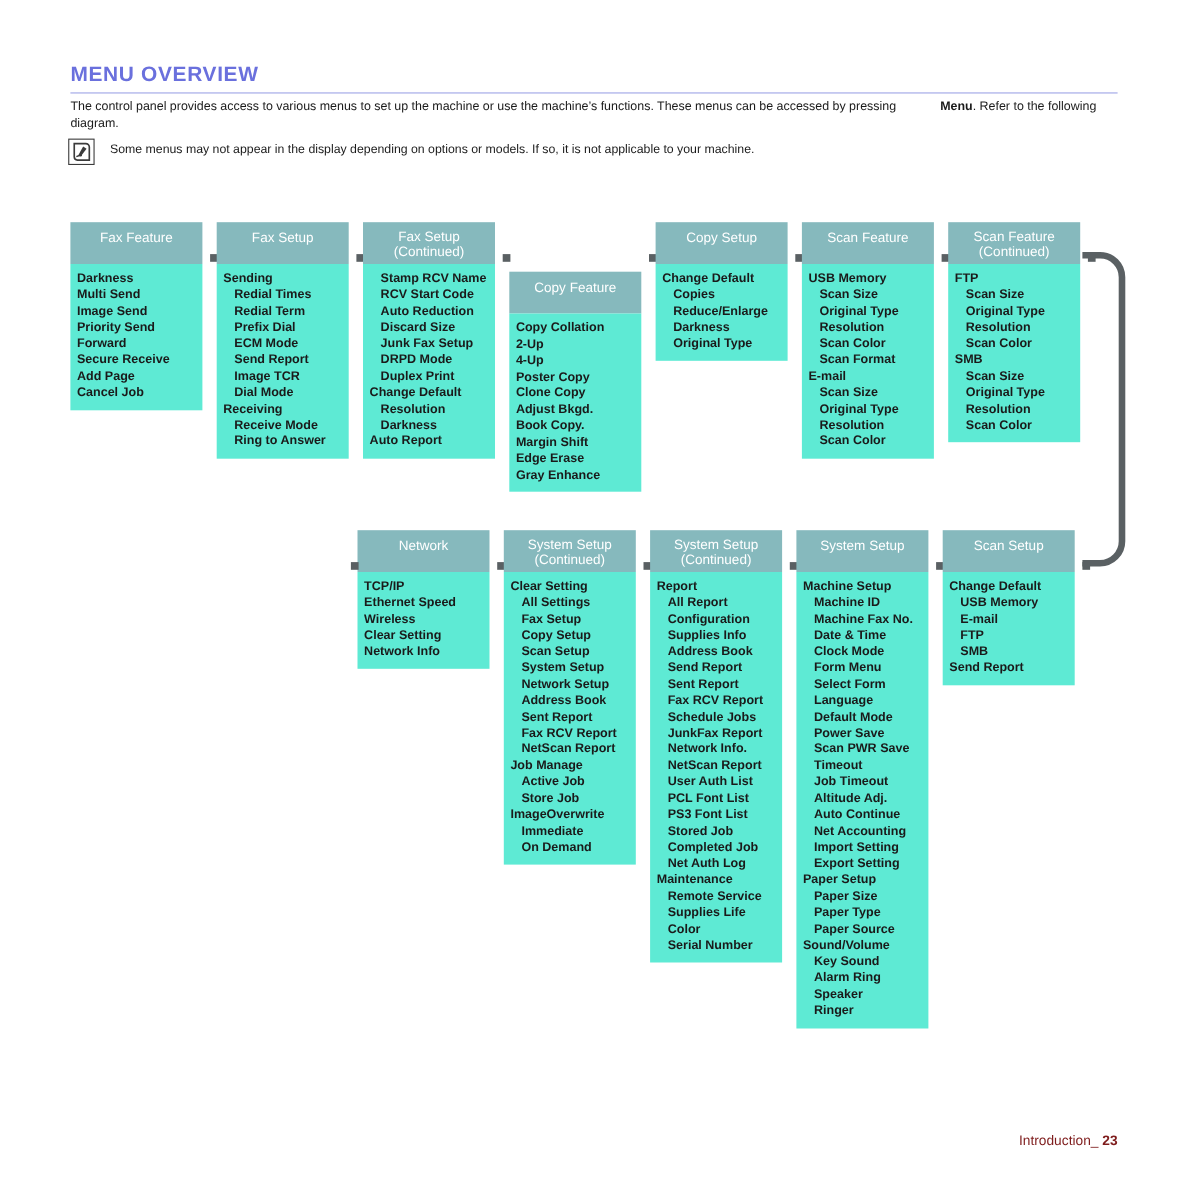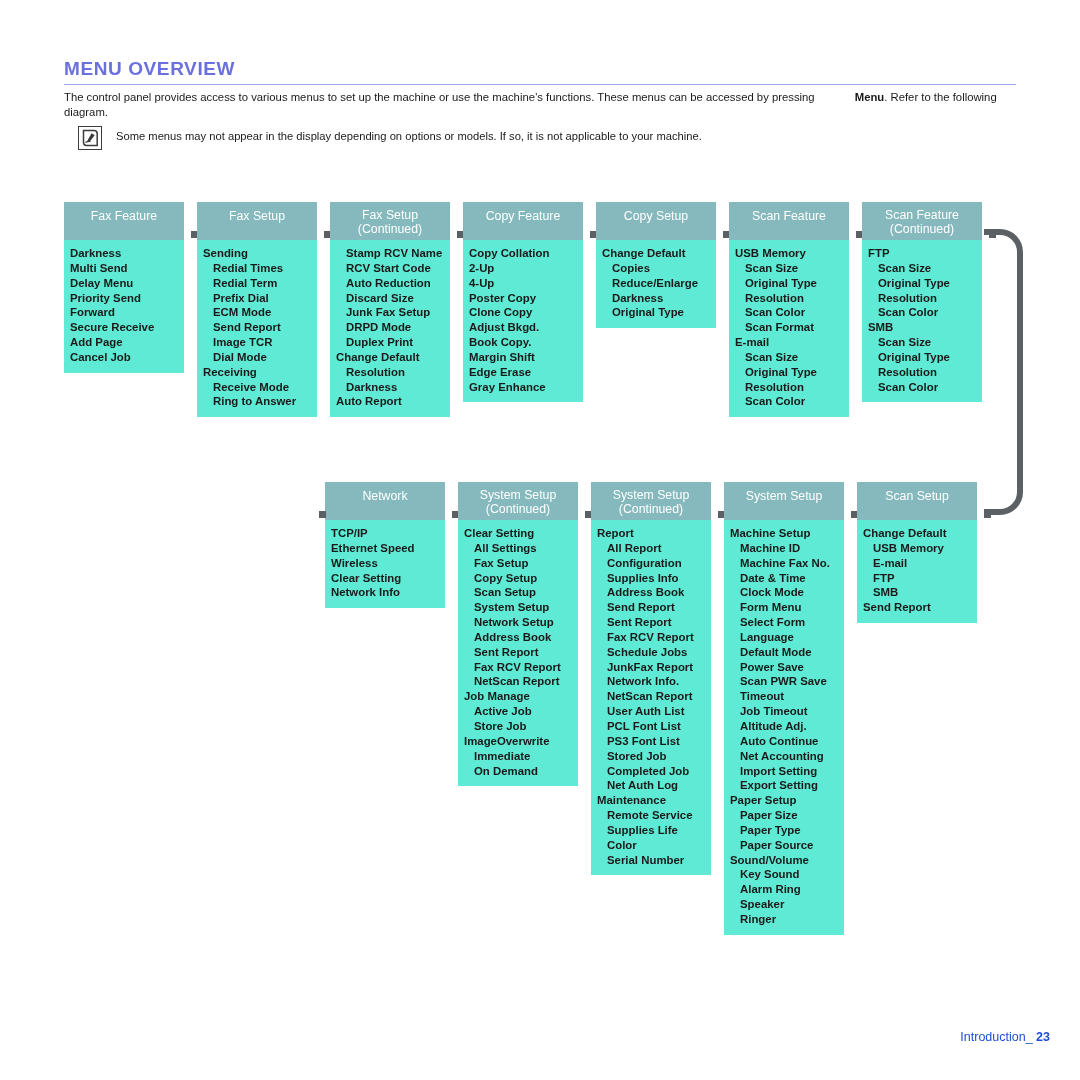--- a/index.html
+++ b/index.html
@@ -23,21 +23,21 @@
     position:absolute;left:64px;top:84px;width:952px;height:1px;
     background:#9ea4e6;
   }
   .intro{
     position:absolute;left:64px;top:90px;width:954px;
     font-size:11.3px;line-height:15px;color:#1a1a1a;
   }
   .intro b{font-weight:bold;padding-left:37px;}
 
   
-  .note{position:absolute;left:78px;top:126px;width:940px;height:32px;padding-left:34px;}
+  .note{position:absolute;left:62px;top:126px;width:940px;height:32px;padding-left:34px;}
   .note-icon{
     position:absolute;left:0;top:0;width:24px;height:24px;
     border:1px solid #3b3b3b;background:#ffffff;
     box-sizing:border-box;
   }
   .note-icon svg{display:block;}
   .note-text{
     position:absolute;left:38px;top:3px;
     font-size:11.2px;line-height:15px;color:#1a1a1a;white-space:nowrap;
   }
@@ -67,21 +67,21 @@
   .mitem.lvl0{padding-left:2px;}
   .mitem.lvl1{padding-left:12px;}
 
   .joint{
     position:absolute;width:7px;height:7px;background:#5a6063;
   }
 
   
   .footer{
     position:absolute;left:0;top:1030px;width:1016px;
-    text-align:right;font-size:12.5px;color:#1d4ed8;padding-left:34px;
+    text-align:right;font-size:12.5px;color:#7f1d1d;
   }
   .footer .fnum{font-weight:bold;}
 </style>
 </head>
 <body>
 
 <div class="page">
 
   <div class="section-title">MENU OVERVIEW</div>
   <div class="title-rule"></div>
@@ -104,21 +104,21 @@
       <path d="M 984 232 H 1000 A 20 20 0 0 1 1020 252 V 492 A 20 20 0 0 1 1000 512 H 984" fill="none" stroke="#5a6063" stroke-width="6" stroke-linecap="butt"></path>
     </svg>
     <div id="row1">
         <div class="col" style="left: 64px; top: 202px;">
           <div class="col-head" style="height: 38px;">
             <div>Fax Feature</div>
           </div>
           <div class="col-body">
             <div class="mitem lvl0">Darkness</div>
             <div class="mitem lvl0">Multi Send</div>
-            <div class="mitem lvl0">Delay Menu</div>
+            <div class="mitem lvl0">Image Send</div>
             <div class="mitem lvl0">Priority Send</div>
             <div class="mitem lvl0">Forward</div>
             <div class="mitem lvl0">Secure Receive</div>
             <div class="mitem lvl0">Add Page</div>
             <div class="mitem lvl0">Cancel Job</div>
           </div>
         </div>
         <div class="joint" style="left: 191px; top: 231px;"></div>
         <div class="col" style="left: 197px; top: 202px;">
           <div class="col-head" style="height: 38px;">
@@ -153,21 +153,21 @@
             <div class="mitem lvl1">DRPD Mode</div>
             <div class="mitem lvl1">Duplex Print</div>
             <div class="mitem lvl0">Change Default</div>
             <div class="mitem lvl1">Resolution</div>
             <div class="mitem lvl1">Darkness</div>
             <div class="mitem lvl0">Auto Report</div>
           </div>
         </div>
         <div class="joint" style="left: 457px; top: 231px;"></div>
         <div class="col" style="left: 463px; top: 202px;">
-          <div class="col-head" style="height: 38px;">
+          <div class="col-head" style="height: 38px; margin-top: 45px;">
             <div>Copy Feature</div>
           </div>
           <div class="col-body">
             <div class="mitem lvl0">Copy Collation</div>
             <div class="mitem lvl0">2-Up</div>
             <div class="mitem lvl0">4-Up</div>
             <div class="mitem lvl0">Poster Copy</div>
             <div class="mitem lvl0">Clone Copy</div>
             <div class="mitem lvl0">Adjust Bkgd.</div>
             <div class="mitem lvl0">Book Copy.</div>

